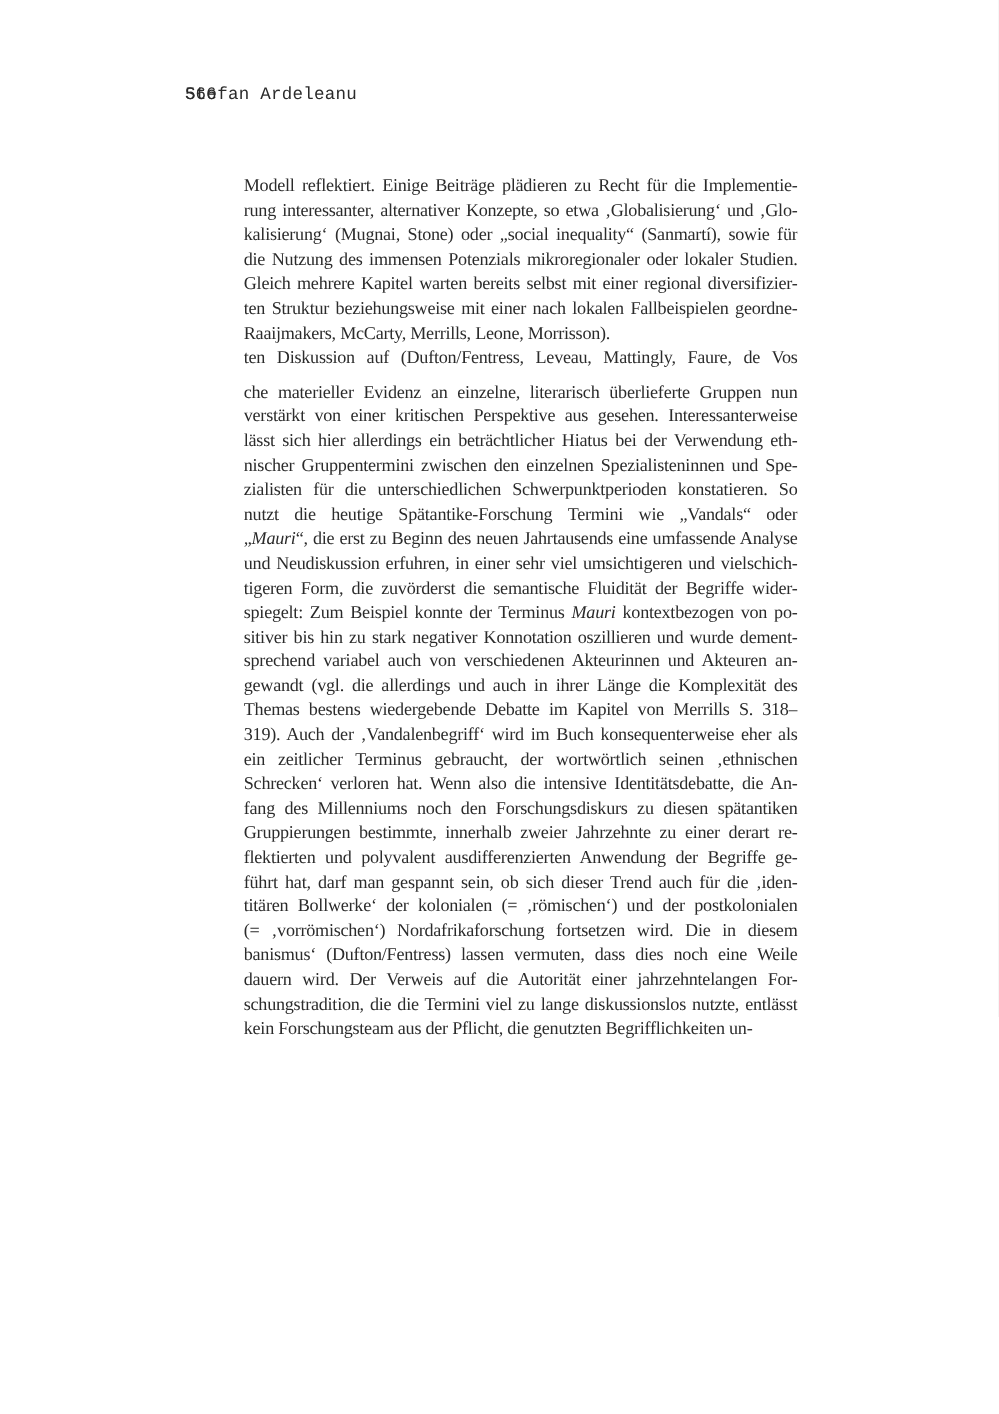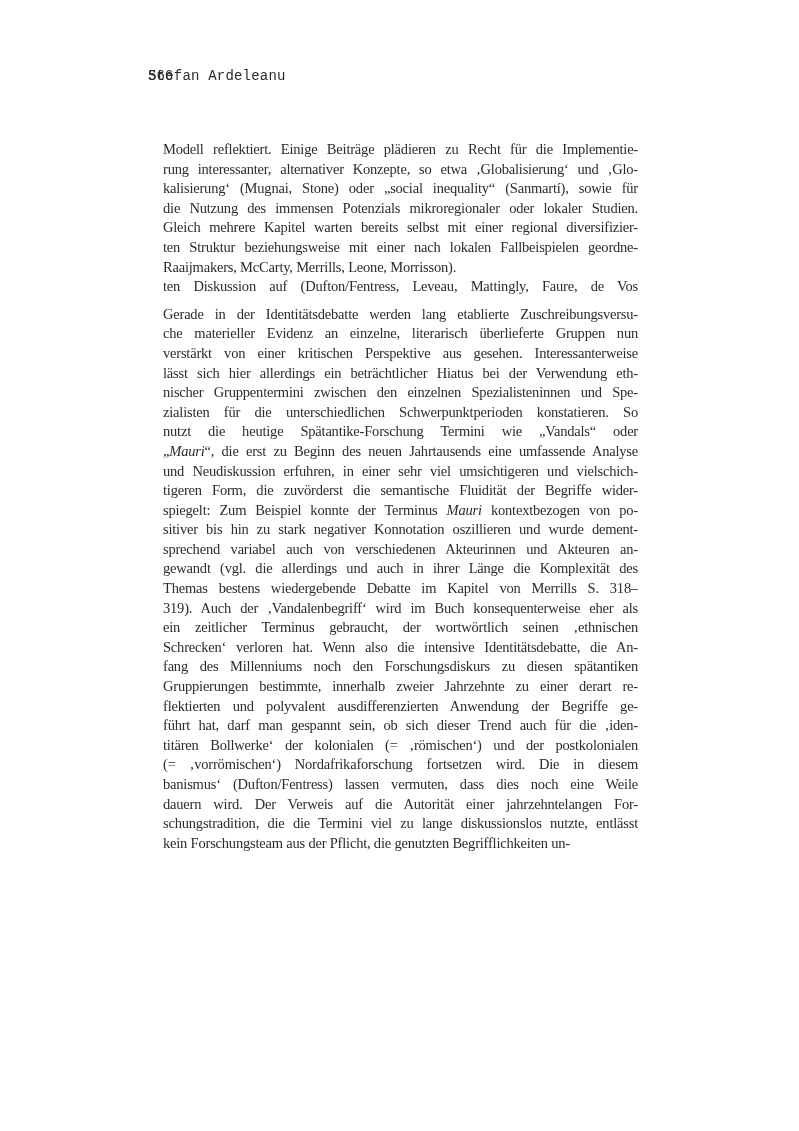--- a/index.html
+++ b/index.html
@@ -50,20 +50,21 @@
   .para + .para { margin-top: 8px; }
   .line {
     font-size: 14.5px;
     line-height: 19.6px;
     height: 19.6px;
     overflow: hidden;
     letter-spacing: -0.2px;
     text-align: justify;
     text-align-last: justify;
     white-space: normal;
+    margin-left: 32px;
   }
   .line.para-end {
     text-align-last: left;
   }
   .line i {
   }
 </style>
 </head>
 <body>
 
@@ -77,21 +78,20 @@
         <div class="line">Modell reflektiert. Einige Beiträge plädieren zu Recht für die Implementie-</div>
         <div class="line">rung interessanter, alternativer Konzepte, so etwa ‚Globalisierung‘ und ‚Glo-</div>
         <div class="line">kalisierung‘ (Mugnai, Stone) oder „social inequality“ (Sanmartí), sowie für</div>
         <div class="line">die Nutzung des immensen Potenzials mikroregionaler oder lokaler Studien.</div>
         <div class="line">Gleich mehrere Kapitel warten bereits selbst mit einer regional diversifizier-</div>
         <div class="line">ten Struktur beziehungsweise mit einer nach lokalen Fallbeispielen geordne-</div>
         <div class="line para-end">Raaijmakers, McCarty, Merrills, Leone, Morrisson).</div>
         <div class="line">ten Diskussion auf (Dufton/Fentress, Leveau, Mattingly, Faure, de Vos</div>
       </div>
       <div class="para">
-        <div class="line">Gerade in der Identitätsdebatte werden lang etablierte Zuschreibungsversu-</div>
         <div class="line">che materieller Evidenz an einzelne, literarisch überlieferte Gruppen nun</div>
         <div class="line">verstärkt von einer kritischen Perspektive aus gesehen. Interessanterweise</div>
         <div class="line">lässt sich hier allerdings ein beträchtlicher Hiatus bei der Verwendung eth-</div>
         <div class="line">nischer Gruppentermini zwischen den einzelnen Spezialisteninnen und Spe-</div>
         <div class="line">zialisten für die unterschiedlichen Schwerpunktperioden konstatieren. So</div>
         <div class="line">nutzt die heutige Spätantike-Forschung Termini wie „Vandals“ oder</div>
         <div class="line">„<i>Mauri</i>“, die erst zu Beginn des neuen Jahrtausends eine umfassende Analyse</div>
         <div class="line">und Neudiskussion erfuhren, in einer sehr viel umsichtigeren und vielschich-</div>
         <div class="line">tigeren Form, die zuvörderst die semantische Fluidität der Begriffe wider-</div>
         <div class="line">spiegelt: Zum Beispiel konnte der Terminus <i>Mauri</i> kontextbezogen von po-</div>

